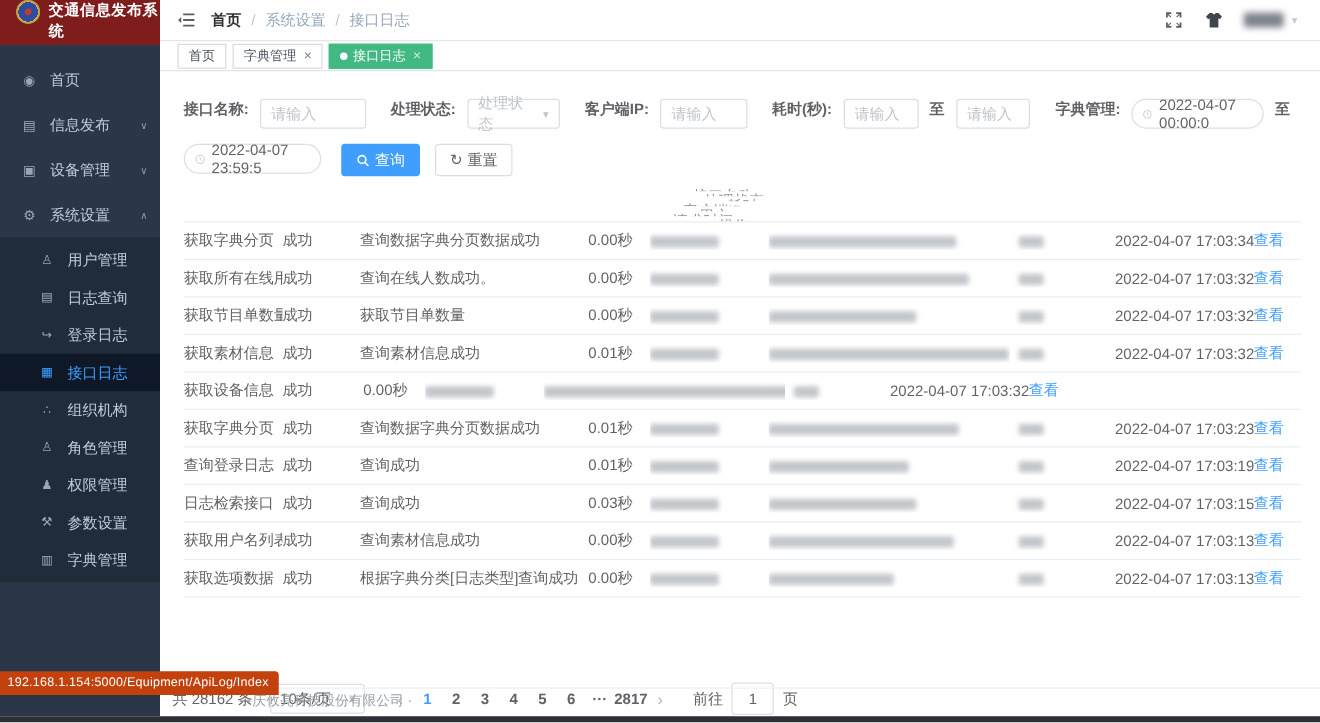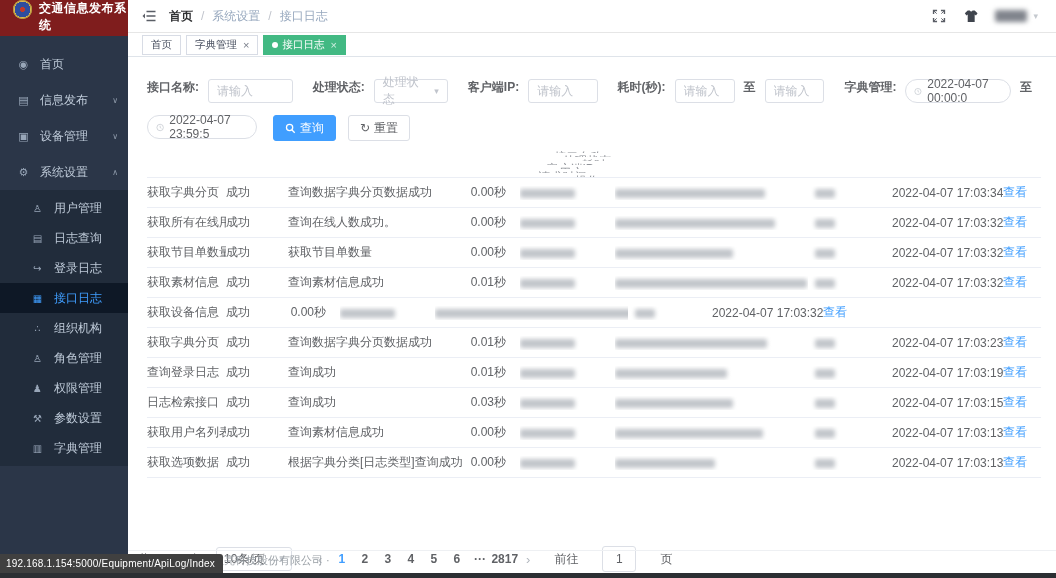--- a/index.html
+++ b/index.html
@@ -85,27 +85,27 @@
   .pagination{margin-top:68px;margin-left:-9px;display:flex;align-items:center;
     font-size:12px;color:#606266;}
   .ptotal{margin-right:14px;}
   .psel{width:76px;height:24px;border:1px solid #dcdfe6;border-radius:3px;display:flex;
     align-items:center;justify-content:space-between;padding:0 7px;box-sizing:border-box;
     color:#606266;cursor:pointer;margin-right:18px;}
   .parrow{color:#b0b6bd;margin:0 8px;font-size:13px;cursor:pointer;}
   .pnum{min-width:23px;text-align:center;font-weight:bold;cursor:pointer;color:#606266;}
   .pnum.active{color:#409eff;}
   .pdots{min-width:23px;text-align:center;font-weight:bold;color:#606266;}
-  .goto{margin-left:16px;display:flex;align-items:center;gap:24px;}
+  .goto{margin-left:16px;display:flex;align-items:center;gap:7px;}
   .goto input{width:28px;height:22px;border:1px solid #dcdfe6;border-radius:3px;text-align:center;
     font-size:12px;color:#606266;font-family:inherit;outline:none;box-sizing:content-box;}
   
   .footer-sep{position:absolute;left:0;right:0;bottom:22px;border-top:1px solid #eef0f3;}
   .page-footer{position:absolute;left:74px;bottom:5px;font-size:11px;color:#9aa0a6;}
-  .status-tooltip{position:absolute;left:0;bottom:5px;background:#404040;color:#fff;
+  .status-tooltip{position:absolute;left:0;bottom:22px;background:#c2410c;color:#fff;
     font-size:10px;padding:4px 8px 4px 6px;border-radius:0 3px 0 0;z-index:5;letter-spacing:.2px;}
   .bottom-bar{position:absolute;left:0;right:0;bottom:0;height:5px;background:#2c2f33;z-index:4;}
   svg{display:block;}
 </style>
 </head>
 <body>
 
 <aside class="sidebar">
   <div class="logo">
     <span class="badge"></span>

